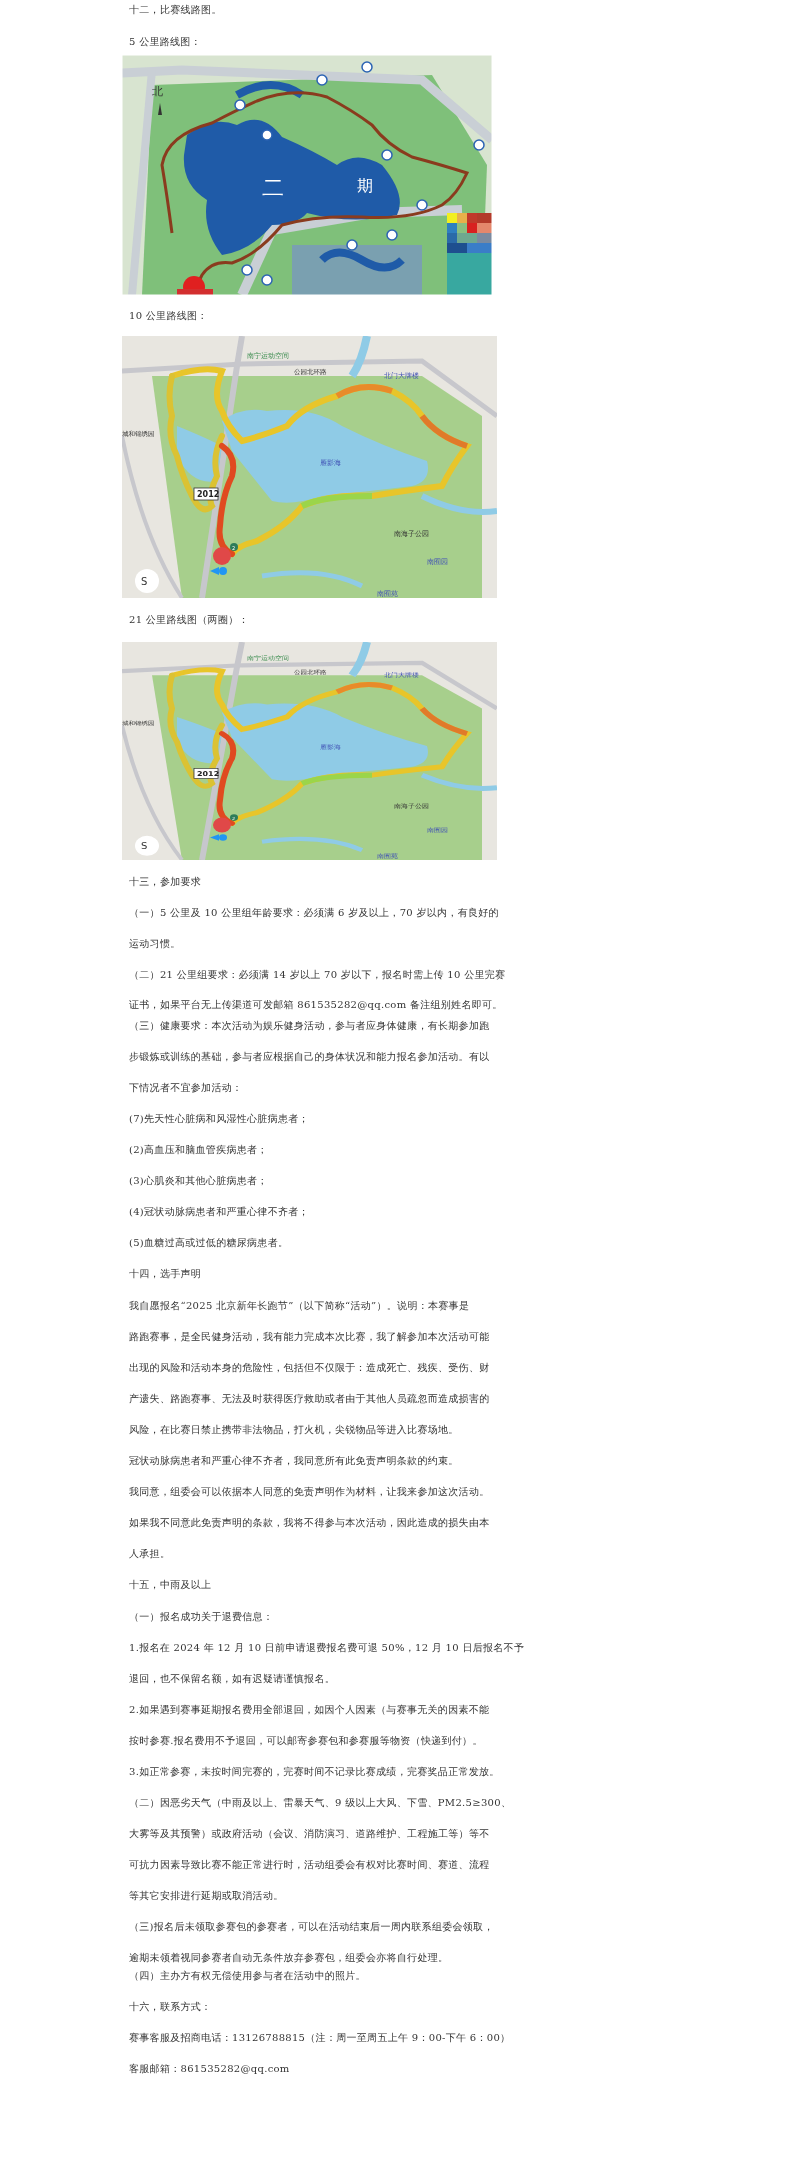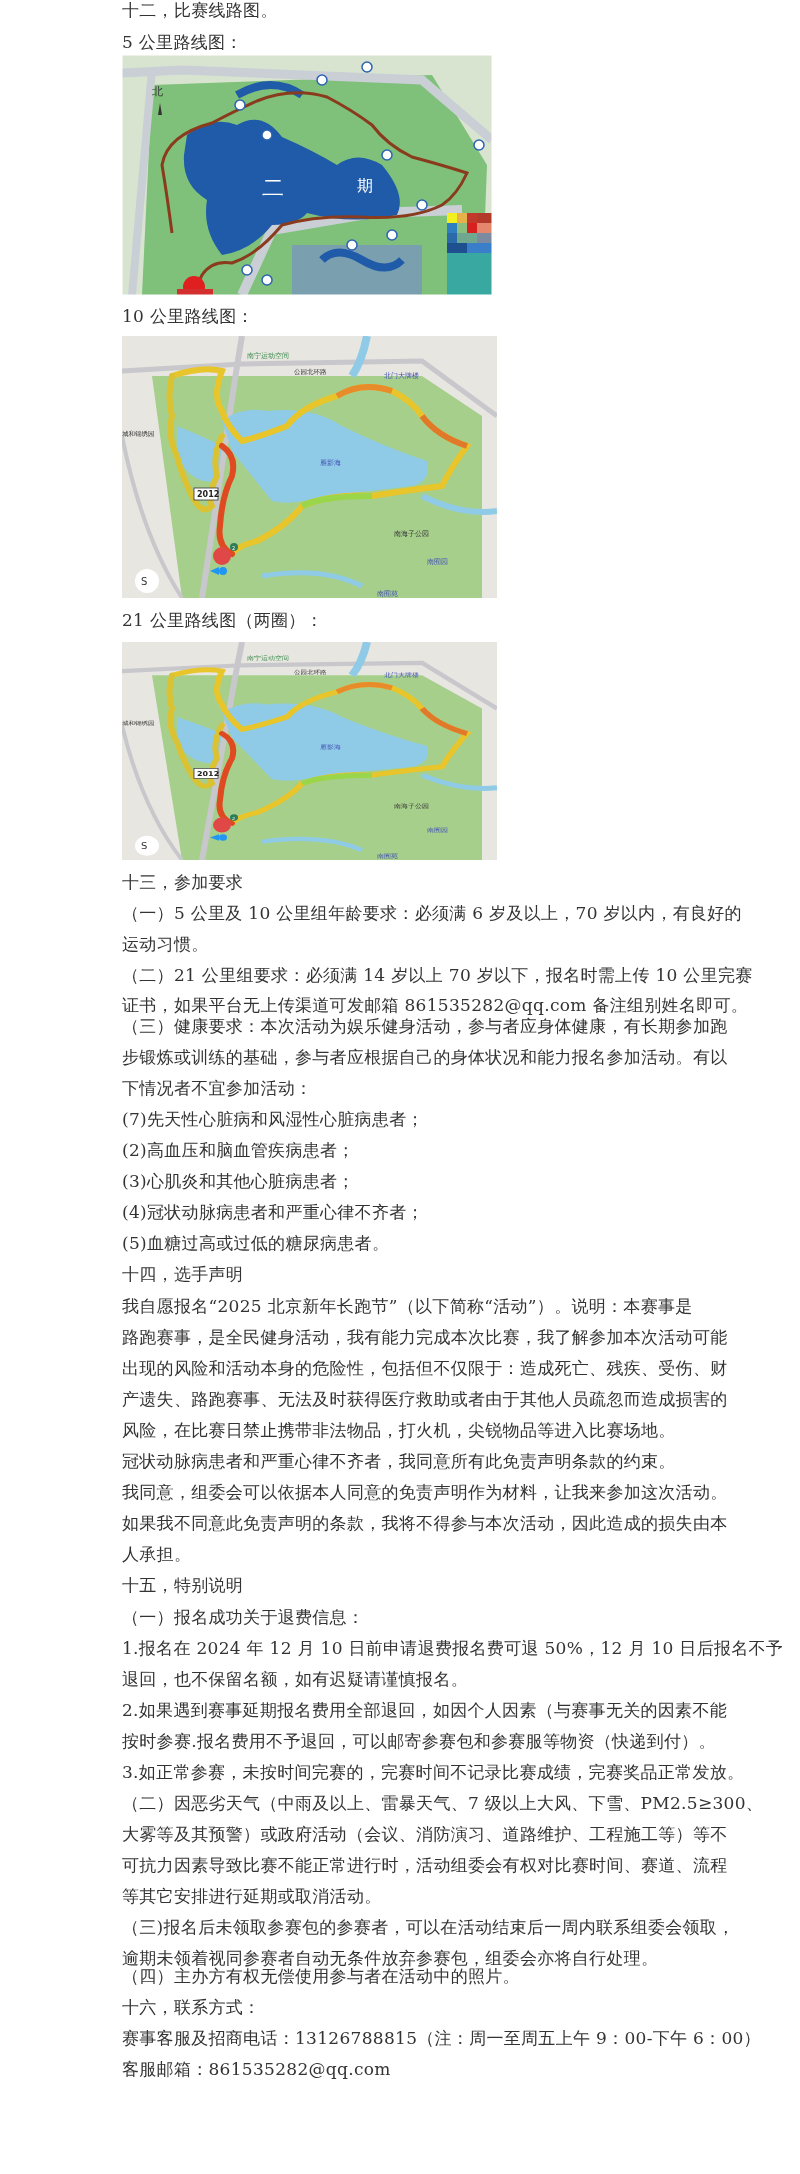--- a/index.html
+++ b/index.html
@@ -1,19 +1,19 @@
 <!DOCTYPE html>
 <html><head>
 <meta charset="utf-8">
 <style>
   html, body { margin: 0; padding: 0; background: #ffffff; }
   body { width: 800px; height: 2174px; position: relative; overflow: hidden;
          font-family: "DejaVu Serif", "Liberation Serif", serif; color: #333333; }
   .doc { position: absolute; left: 122px; top: 0; width: 560px; }
-  .line { position: absolute; left: 0; font-size: 17px; line-height: 20px; white-space: nowrap; letter-spacing: 0.3px; }
+  .line { position: absolute; left: 7px; font-size: 10px; line-height: 20px; white-space: nowrap; letter-spacing: 0.3px; }
   .map { position: absolute; left: 0; overflow: hidden; }
   .map svg { display: block; }
 </style>
 </head>
 <body>
 
 <div class="doc">
 
   <div class="line" style="top:0px">十二，比赛线路图。</div>
   <div class="line" style="top:32px">5 公里路线图：</div>
@@ -166,28 +166,28 @@
   <div class="line" style="top:1296px">我自愿报名“2025 北京新年长跑节”（以下简称“活动”）。说明：本赛事是</div>
   <div class="line" style="top:1327px">路跑赛事，是全民健身活动，我有能力完成本次比赛，我了解参加本次活动可能</div>
   <div class="line" style="top:1358px">出现的风险和活动本身的危险性，包括但不仅限于：造成死亡、残疾、受伤、财</div>
   <div class="line" style="top:1389px">产遗失、路跑赛事、无法及时获得医疗救助或者由于其他人员疏忽而造成损害的</div>
   <div class="line" style="top:1420px">风险，在比赛日禁止携带非法物品，打火机，尖锐物品等进入比赛场地。</div>
   <div class="line" style="top:1451px">冠状动脉病患者和严重心律不齐者，我同意所有此免责声明条款的约束。</div>
   <div class="line" style="top:1482px">我同意，组委会可以依据本人同意的免责声明作为材料，让我来参加这次活动。</div>
   <div class="line" style="top:1513px">如果我不同意此免责声明的条款，我将不得参与本次活动，因此造成的损失由本</div>
   <div class="line" style="top:1544px">人承担。</div>
 
-  <div class="line" style="top:1575px">十五，特别说明</div>
+  <div class="line" style="top:1575px">十五，中雨及以上</div>
   <div class="line" style="top:1607px">（一）报名成功关于退费信息：</div>
   <div class="line" style="top:1638px">1.报名在 2024 年 12 月 10 日前申请退费报名费可退 50%，12 月 10 日后报名不予</div>
   <div class="line" style="top:1669px">退回，也不保留名额，如有迟疑请谨慎报名。</div>
   <div class="line" style="top:1700px">2.如果遇到赛事延期报名费用全部退回，如因个人因素（与赛事无关的因素不能</div>
   <div class="line" style="top:1731px">按时参赛.报名费用不予退回，可以邮寄参赛包和参赛服等物资（快递到付）。</div>
   <div class="line" style="top:1762px">3.如正常参赛，未按时间完赛的，完赛时间不记录比赛成绩，完赛奖品正常发放。</div>
-  <div class="line" style="top:1793px">（二）因恶劣天气（中雨及以上、雷暴天气、7 级以上大风、下雪、PM2.5≥300、</div>
+  <div class="line" style="top:1793px">（二）因恶劣天气（中雨及以上、雷暴天气、9 级以上大风、下雪、PM2.5≥300、</div>
   <div class="line" style="top:1824px">大雾等及其预警）或政府活动（会议、消防演习、道路维护、工程施工等）等不</div>
   <div class="line" style="top:1855px">可抗力因素导致比赛不能正常进行时，活动组委会有权对比赛时间、赛道、流程</div>
   <div class="line" style="top:1886px">等其它安排进行延期或取消活动。</div>
   <div class="line" style="top:1917px">（三)报名后未领取参赛包的参赛者，可以在活动结束后一周内联系组委会领取，</div>
   <div class="line" style="top:1948px">逾期未领着视同参赛者自动无条件放弃参赛包，组委会亦将自行处理。</div>
   <div class="line" style="top:1966px">（四）主办方有权无偿使用参与者在活动中的照片。</div>
 
   <div class="line" style="top:1997px">十六，联系方式：</div>
   <div class="line" style="top:2028px">赛事客服及招商电话：13126788815（注：周一至周五上午 9：00-下午 6：00）</div>
   <div class="line" style="top:2059px">客服邮箱：861535282@qq.com</div>

